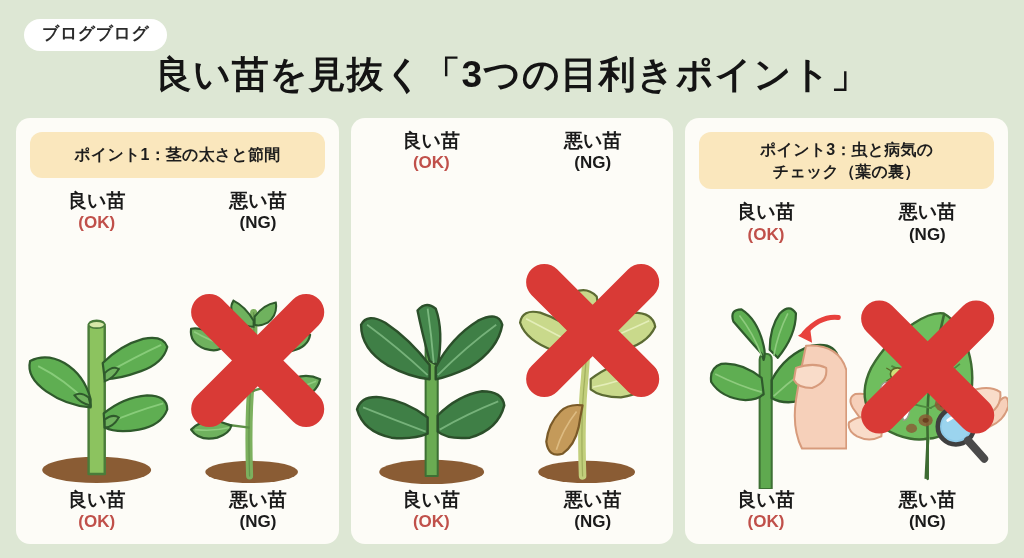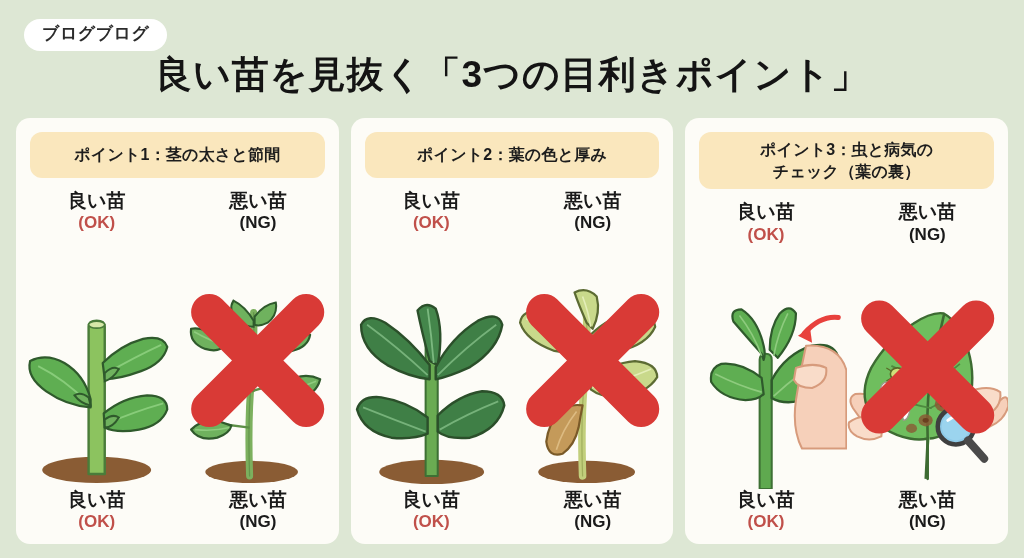--- a/index.html
+++ b/index.html
@@ -221,23 +221,20 @@
         <div class="lbl lbl-bottom">
           <span class="lbl-main">悪い苗</span>
           <span class="lbl-sub ng">(NG)</span>
         </div>
       </div>
 
     </div>
   </div>
 
   <div class="card card-2">
-    <div class="card-head">
-      <div class="card-head-text">ポイント2：葉の色と厚み</div>
-    </div>
     <div class="cols">
 
       <div class="col">
         <div class="lbl">
           <span class="lbl-main">良い苗</span>
           <span class="lbl-sub ok">(OK)</span>
         </div>
         <div class="art">
           <svg viewBox="0 0 160 200" preserveAspectRatio="xMidYMax meet">
             <ellipse cx="80" cy="184" rx="52" ry="12" fill="#8a5c34"></ellipse>

